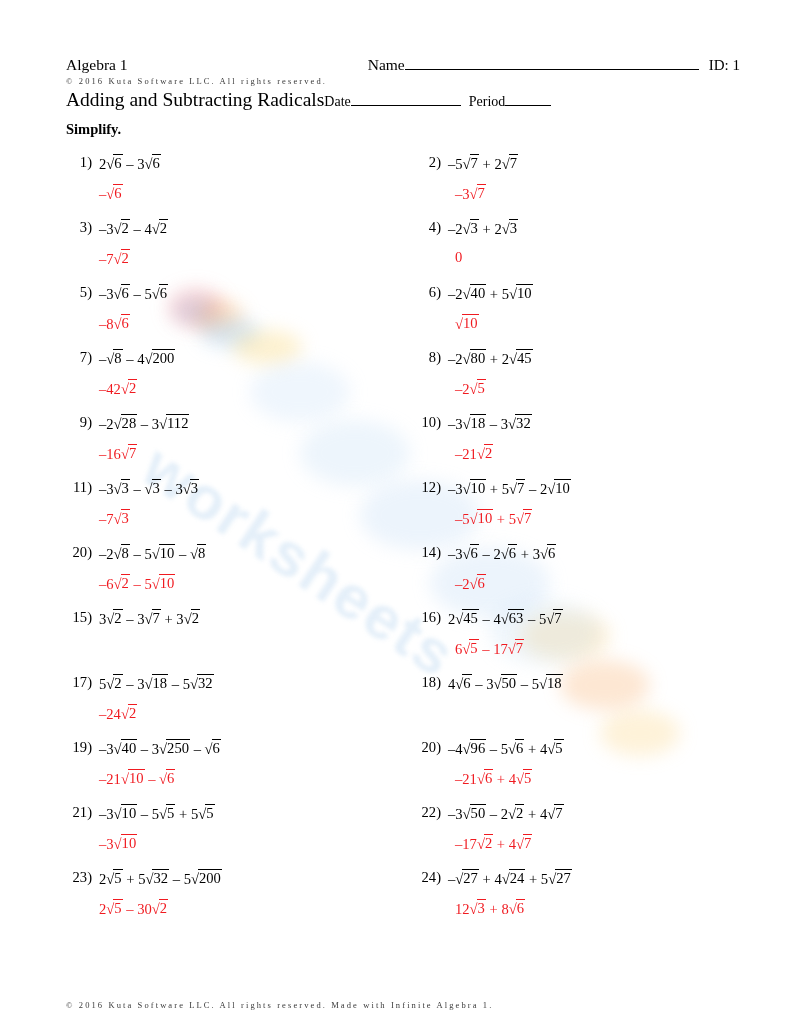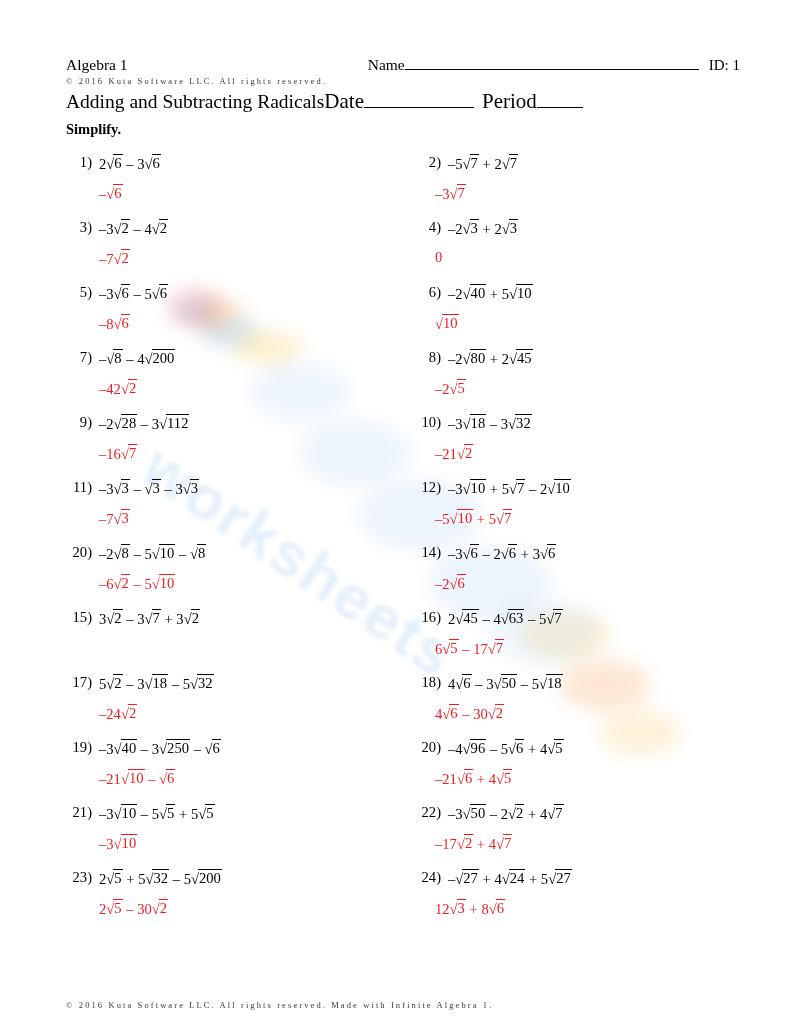--- a/index.html
+++ b/index.html
@@ -99,21 +99,21 @@
     display: flex;
     align-items: baseline;
   }
   .title {
     font-size: 19.5px;
     white-space: nowrap;
   }
   .date-period {
     display: flex;
     align-items: baseline;
-    font-size: 21px;
+    font-size: 14px;
     white-space: nowrap;
   }
   .rule-date { width: 110px; margin: 0 8px 0 0; }
   .rule-period { width: 46px; margin: 0 0 0 0; }
 
   .simplify {
     position: absolute;
     left: 66px;
     top: 121px;
     font-size: 14.5px;
@@ -156,21 +156,21 @@
   .expr { padding-top: 3px; }
 
   .answer {
     color: #f01a20;
     font-size: 14.6px;
     line-height: 1;
     margin-top: 13px;
     margin-left: 33px;
     white-space: nowrap;
   }
-  .col-right .answer { margin-left: 20px; }
+  .col-right .answer { margin-left: 40px; }
 
   
   .rad {
     display: inline-block;
     position: relative;
     white-space: nowrap;
     vertical-align: baseline;
   }
   .rad > .sign {
     display: inline-block;
@@ -389,21 +389,20 @@
               <span class="num">16)</span>
               <span class="expr"><span>2</span><span class="rad"><span class="sign">√</span><span class="radicand">45</span></span><span> – 4</span><span class="rad"><span class="sign">√</span><span class="radicand">63</span></span><span> – 5</span><span class="rad"><span class="sign">√</span><span class="radicand">7</span></span></span>
             </div>
             <div class="answer"><span>6</span><span class="rad"><span class="sign">√</span><span class="radicand">5</span></span><span> – 17</span><span class="rad"><span class="sign">√</span><span class="radicand">7</span></span></div>
           </div>
           <div class="prob">
             <div class="prob-line">
               <span class="num">18)</span>
               <span class="expr"><span>4</span><span class="rad"><span class="sign">√</span><span class="radicand">6</span></span><span> – 3</span><span class="rad"><span class="sign">√</span><span class="radicand">50</span></span><span> – 5</span><span class="rad"><span class="sign">√</span><span class="radicand">18</span></span></span>
             </div>
-            <div class="answer"><span>4</span><span class="rad"><span class="sign">√</span><span class="radicand">6</span></span><span> – 30</span><span class="rad"><span class="sign">√</span><span class="radicand">2</span></span></div>
           </div>
           <div class="prob">
             <div class="prob-line">
               <span class="num">20)</span>
               <span class="expr"><span>–4</span><span class="rad"><span class="sign">√</span><span class="radicand">96</span></span><span> – 5</span><span class="rad"><span class="sign">√</span><span class="radicand">6</span></span><span> + 4</span><span class="rad"><span class="sign">√</span><span class="radicand">5</span></span></span>
             </div>
             <div class="answer"><span>–21</span><span class="rad"><span class="sign">√</span><span class="radicand">6</span></span><span> + 4</span><span class="rad"><span class="sign">√</span><span class="radicand">5</span></span></div>
           </div>
           <div class="prob">
             <div class="prob-line">

